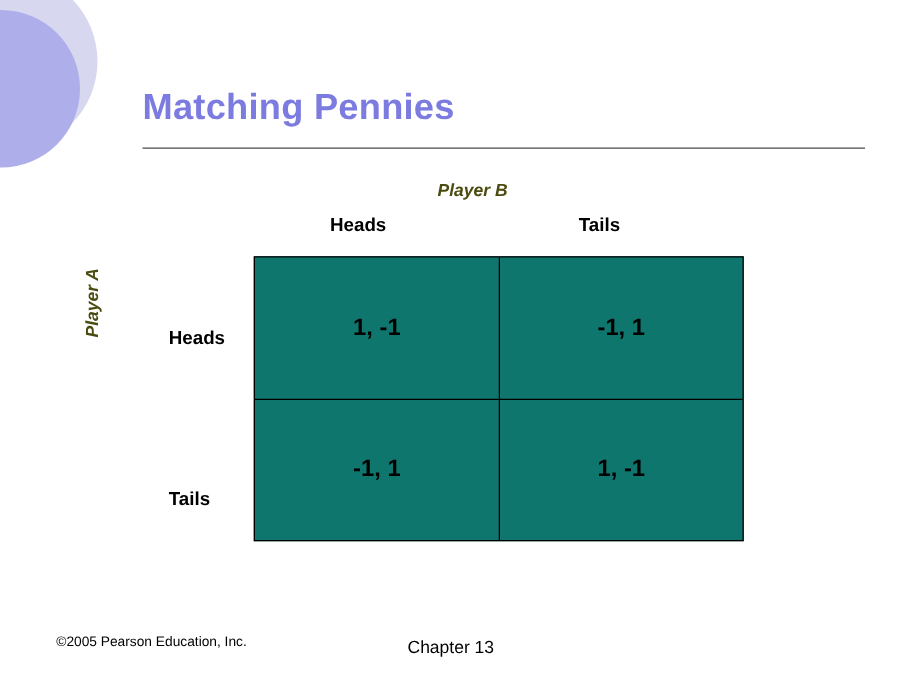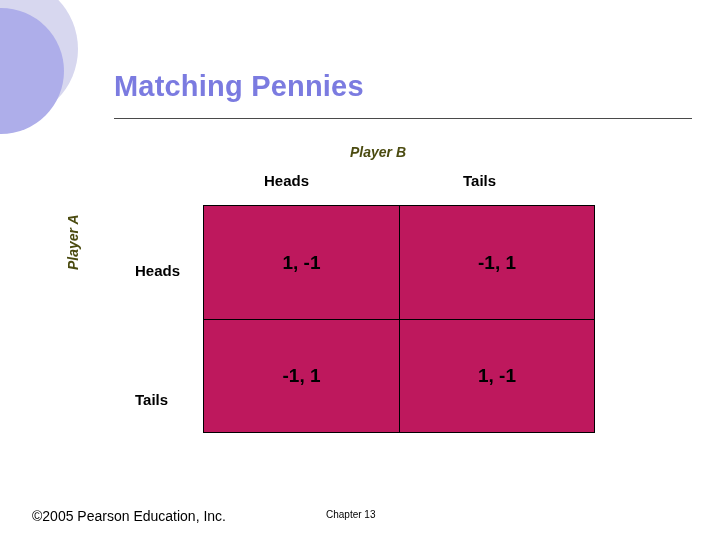--- a/index.html
+++ b/index.html
@@ -111,52 +111,52 @@
 
   .matrix {
     position: absolute;
     left: 203px;
     top: 205px;
     width: 392px;
     height: 228px;
     display: grid;
     grid-template-columns: 1fr 1fr;
     grid-template-rows: 1fr 1fr;
-    background: #be185d;
+    background: #0f766e;
     border: 1px solid #000000;
     box-sizing: border-box;
   }
   .cell {
     position: relative;
     display: flex;
     align-items: center;
     justify-content: center;
     font-size: 19px;
     font-weight: bold;
     color: #000000;
     box-sizing: border-box;
   }
   .cell.c01 { border-left: 1px solid #000000; }
   .cell.c10 { border-top: 1px solid #000000; }
   .cell.c11 { border-left: 1px solid #000000; border-top: 1px solid #000000; }
 
   
   .footer-copyright {
     position: absolute;
-    left: 32px;
+    left: 45px;
     top: 508px;
-    font-size: 14px;
+    font-size: 11px;
     color: #000000;
     white-space: nowrap;
   }
   .footer-chapter {
     position: absolute;
     left: 326px;
     top: 509px;
-    font-size: 10px;
+    font-size: 14px;
     color: #000000;
     white-space: nowrap;
   }
   .footer-pagenum {
     position: absolute;
     left: 662px;
     top: 509px;
     font-size: 11.5px;
     color: #000000;
     white-space: nowrap;

